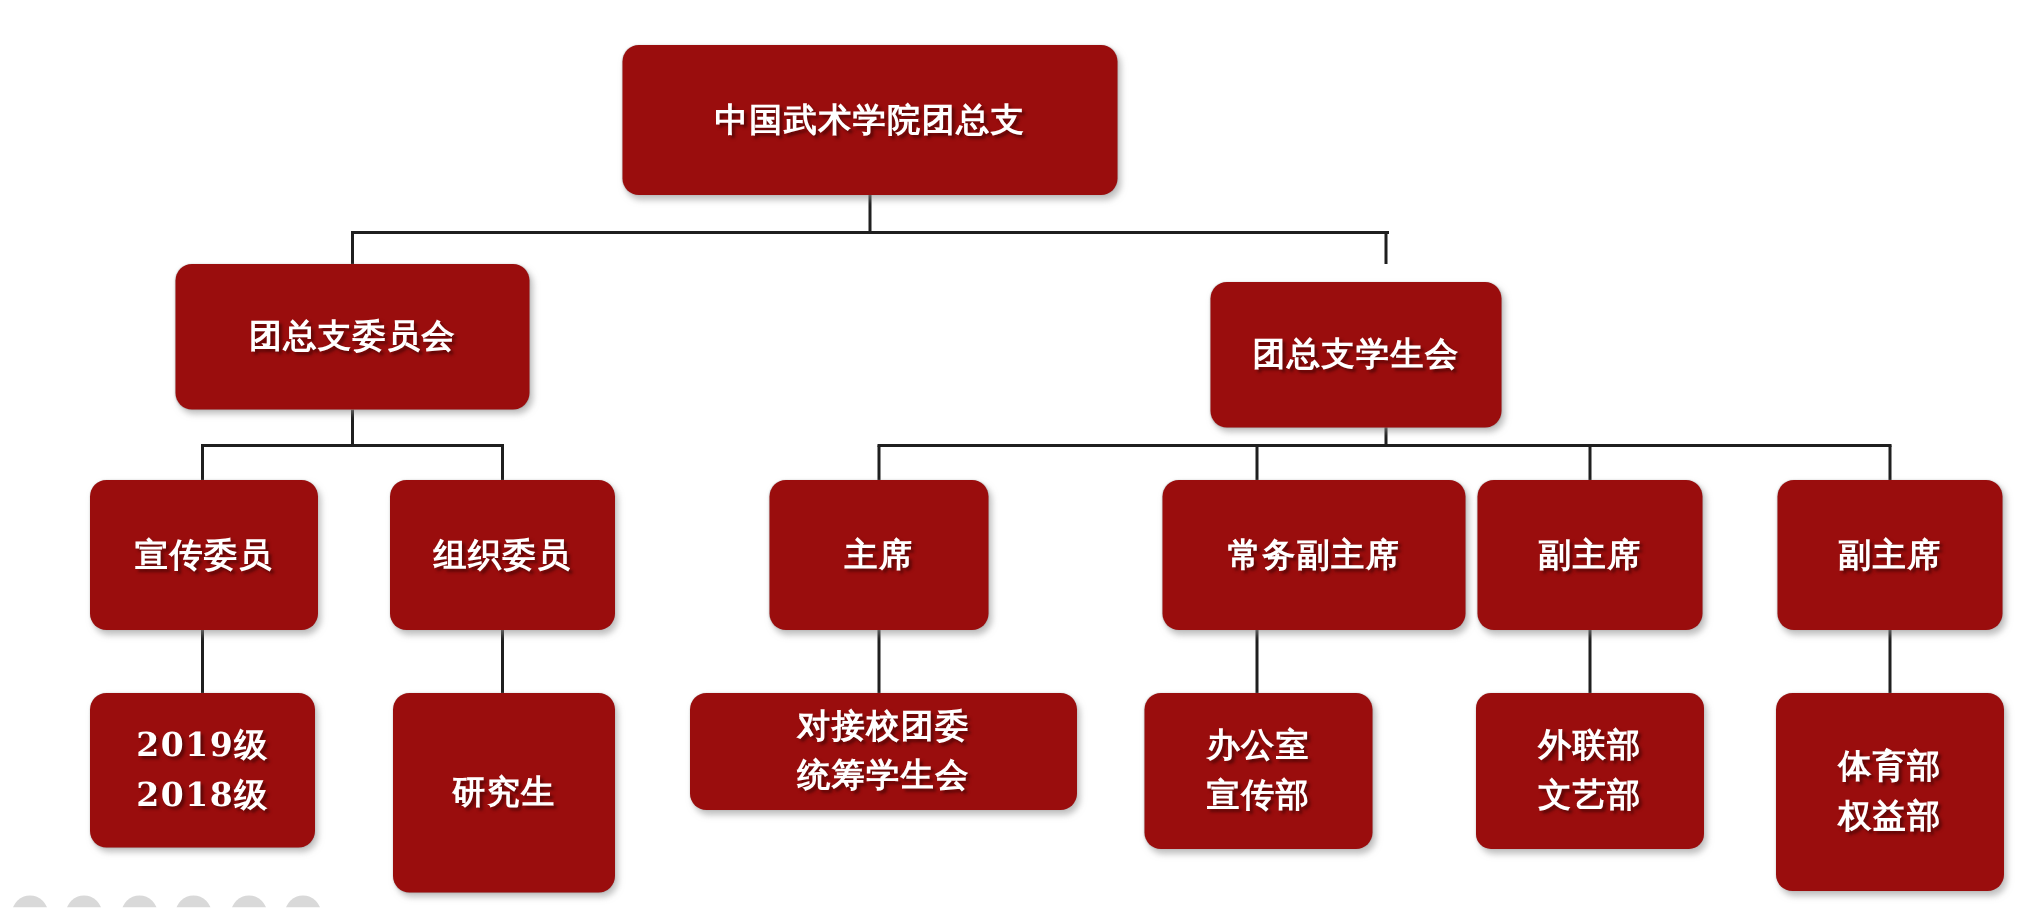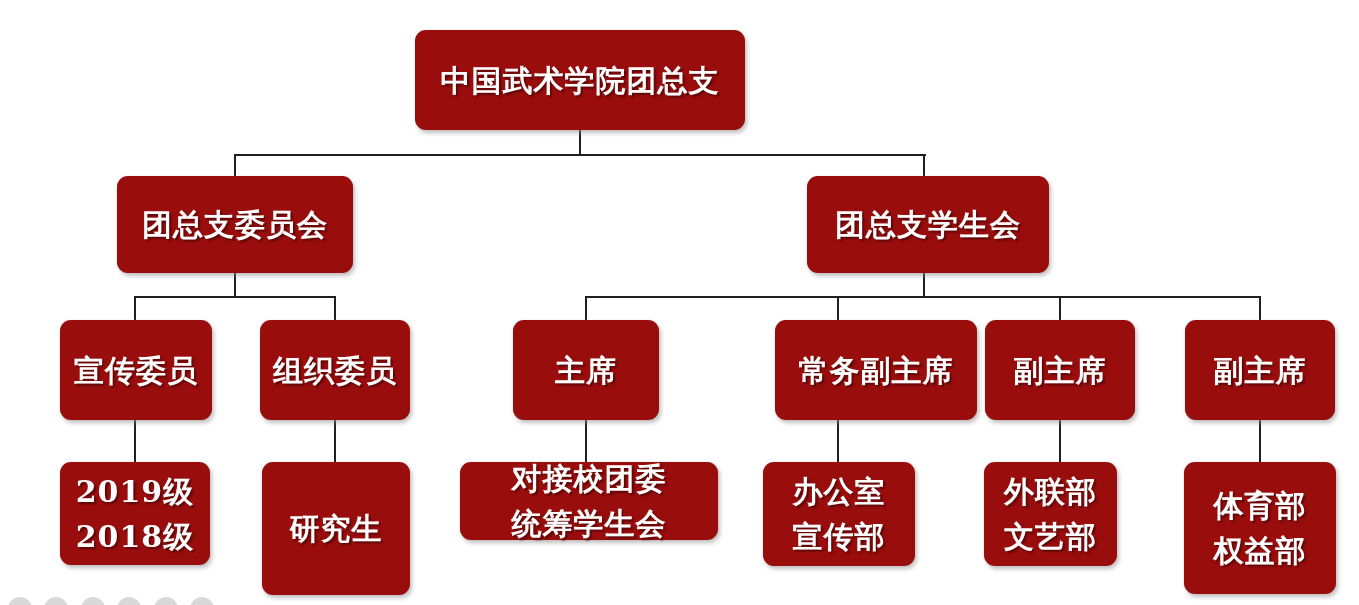--- a/index.html
+++ b/index.html
@@ -18,53 +18,53 @@
     position: absolute;
     background: var(--box-fill, #9A0D0D);
     color: var(--box-text, #ffffff);
     border-radius: 11px;
     display: flex;
     flex-direction: column;
     align-items: center;
     justify-content: center;
     text-align: center;
     font-weight: bold;
-    font-size: 30px;
+    font-size: 22px;
     letter-spacing: 1px;
     text-shadow: 2px 2px 2px var(--txt-shadow, #5E0707);
     box-shadow: 2px 3px 4px rgba(140,140,140,0.55), 0 0 1px rgba(160,160,160,0.6);
   }
   .box .txt-line { line-height: 1.5; }
   .conn {
     position: absolute;
     background: var(--line, #1F1F1F);
   }
   .dot {
     position: absolute;
     width: 24px;
     height: 24px;
     border-radius: 50%;
     background: var(--dot, #D9D9D9);
     top: 597px;
   }
   
   #n-root            { left: 415px; top: 30px;  width: 330px; height: 100px; }
   #n-committee       { left: 117px; top: 176px; width: 236px; height: 97px;  }
-  #n-student-union   { left: 807px; top: 176px; width: 242px; height: 97px;  }
+  #n-student-union   { left: 807px; top: 188px; width: 194px; height: 97px;  }
   #n-publicity       { left: 60px;  top: 320px; width: 152px; height: 100px; }
   #n-organization    { left: 260px; top: 320px; width: 150px; height: 100px; }
   #n-chairman        { left: 513px; top: 320px; width: 146px; height: 100px; }
   #n-exec-vice       { left: 737px; top: 320px; width: 202px; height: 100px; margin-left: 38px; }
   #n-vice-1          { left: 985px; top: 320px; width: 150px; height: 100px; }
   #n-vice-2          { left: 1185px;top: 320px; width: 150px; height: 100px; }
   #n-grades-recent   { left: 60px;  top: 462px; width: 150px; height: 103px; }
   #n-grades-senior   { left: 262px; top: 462px; width: 148px; height: 133px; }
   #n-chairman-duties { left: 460px; top: 462px; width: 258px; height: 78px; }
   #n-office-pub      { left: 763px; top: 462px; width: 152px; height: 104px; }
-  #n-external-arts   { left: 984px; top: 462px; width: 133px; height: 104px; }
+  #n-external-arts   { left: 984px; top: 462px; width: 152px; height: 104px; border-radius: 10px; }
   #n-sports-rights   { left: 1184px;top: 462px; width: 152px; height: 132px; }
   
   #c-root-stem   { left: 579px; top: 130px; width: 2px;   height: 25px; }
   #c-root-bar    { left: 234px; top: 154px; width: 692px; height: 2px;  }
   #c-root-drop-l { left: 234px; top: 155px; width: 2px;   height: 21px; }
   #c-root-drop-r { left: 923px; top: 155px; width: 2px;   height: 21px; }
   #c-com-stem    { left: 234px; top: 273px; width: 2px;   height: 24px; }
   #c-com-bar     { left: 134px; top: 296px; width: 202px; height: 2px;  }
   #c-com-drop-1  { left: 134px; top: 297px; width: 2px;   height: 23px; }
   #c-com-drop-2  { left: 334px; top: 297px; width: 2px;   height: 23px; }

